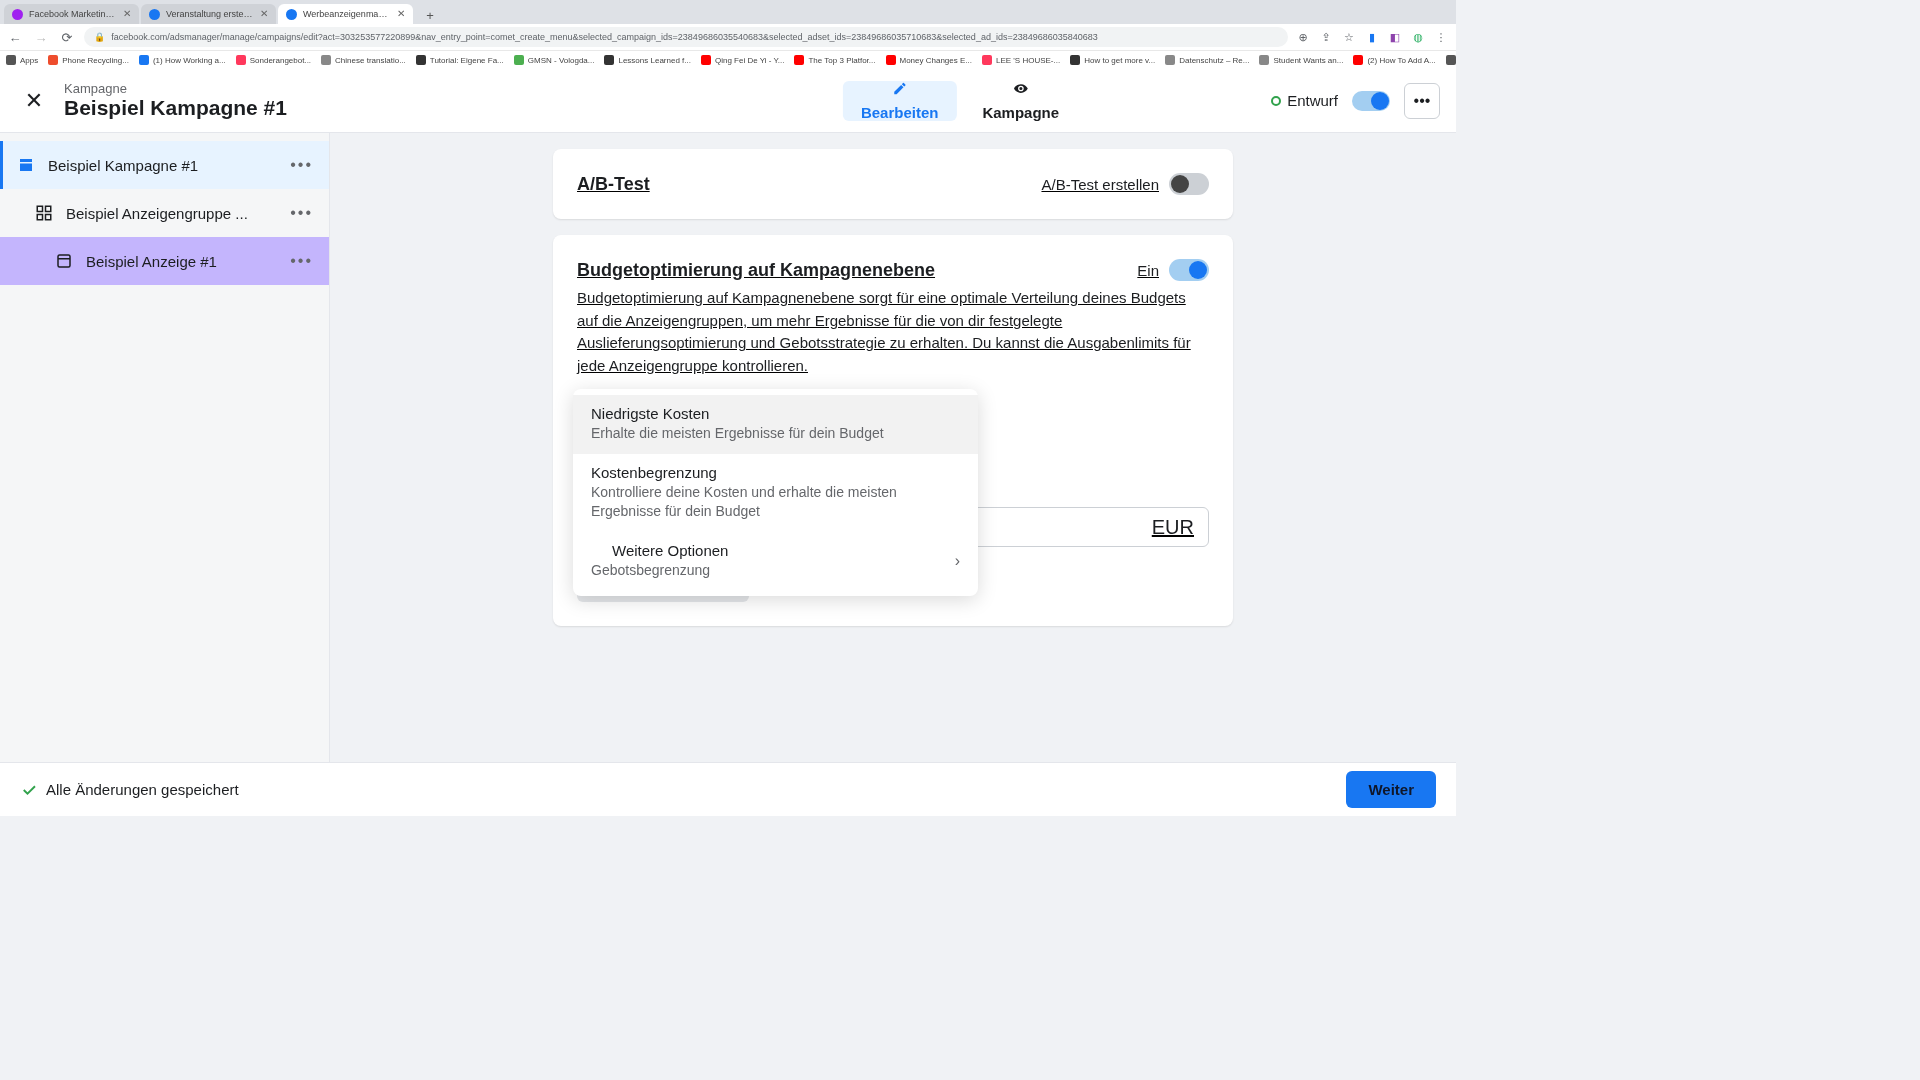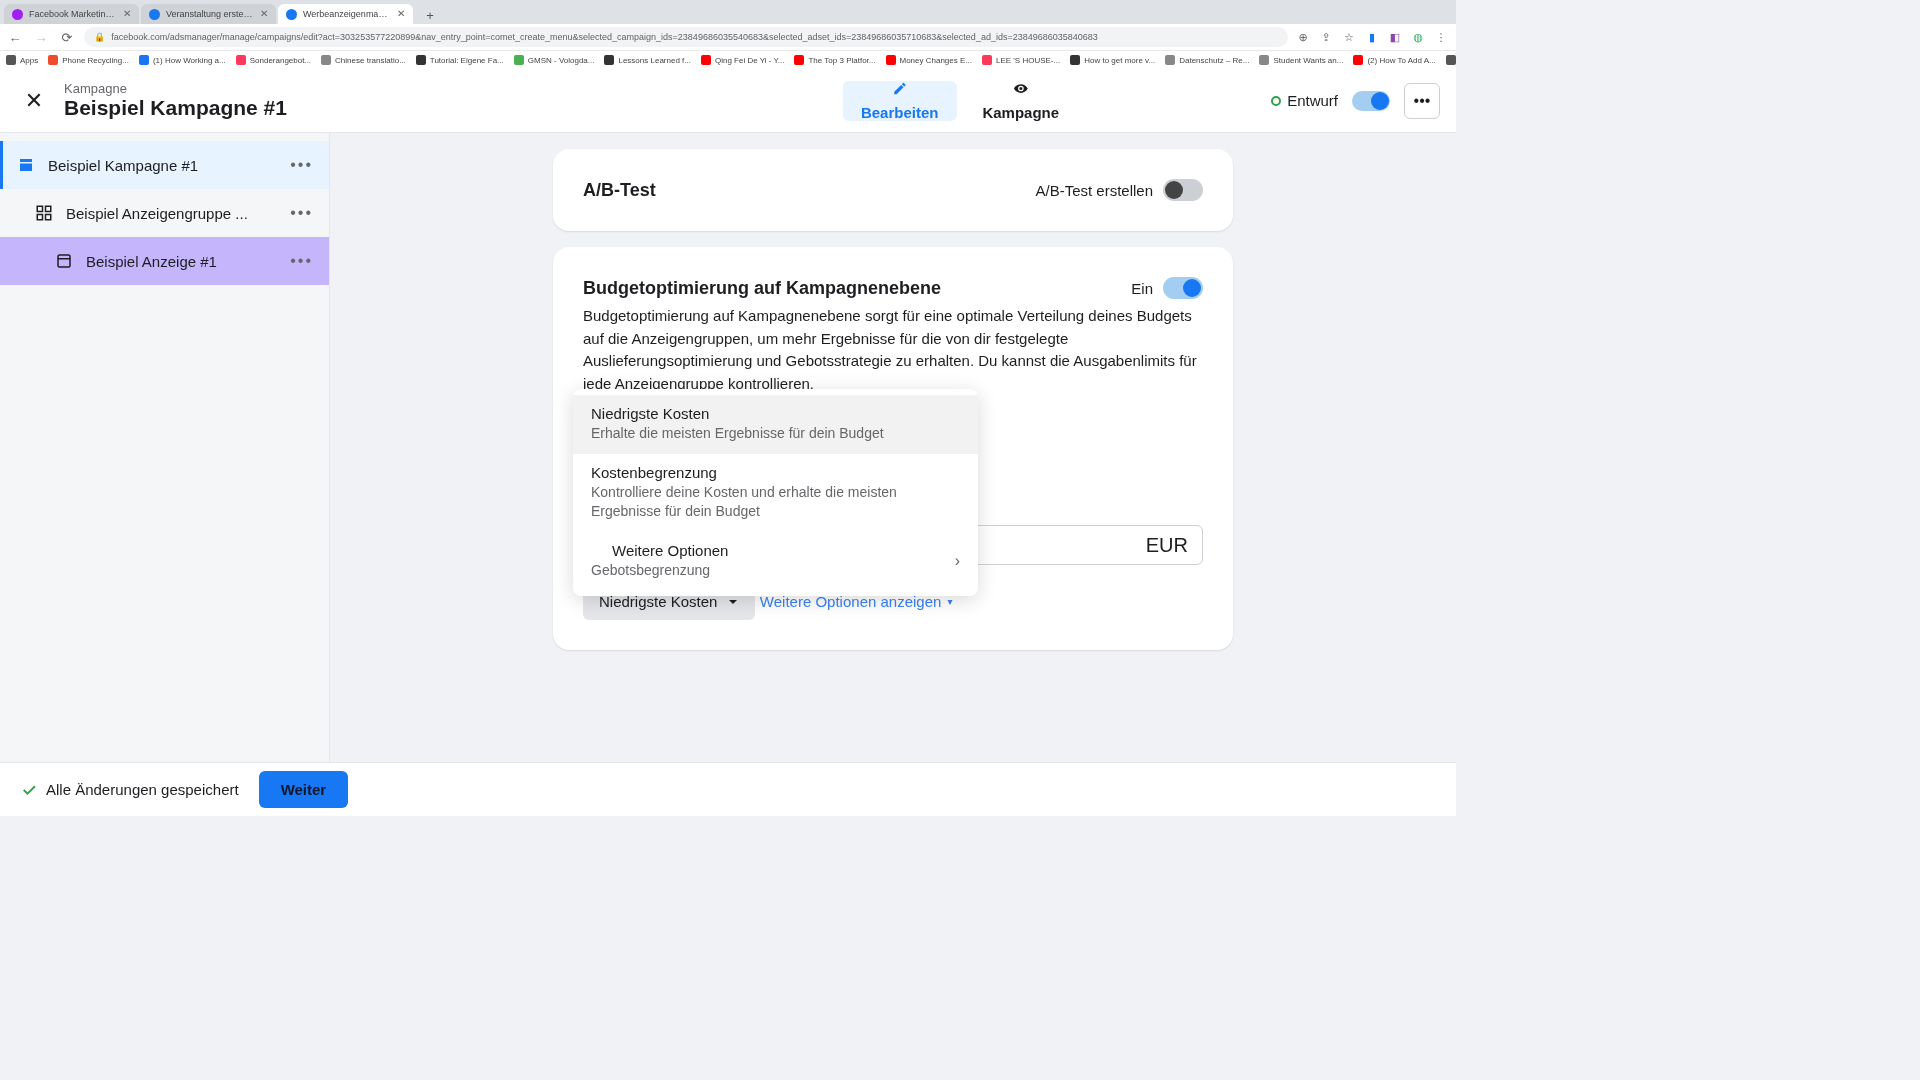--- a/index.html
+++ b/index.html
@@ -54,21 +54,21 @@
 .tree-item .item-label { font-size: 15px; color: #1c1e21; flex: 1; white-space: nowrap; overflow: hidden; text-overflow: ellipsis; }
 .tree-item .item-more { color: #65676b; font-size: 16px; letter-spacing: 2px; }
 .tree-item.active { background: #e7f3ff; border-left: 3px solid #1877f2; padding-left: 13px; }
 .tree-item.selected-green { background: #c4b5fd; }
 .tree-item.level1 { padding-left: 34px; }
 .tree-item.level2 { padding-left: 54px; }
 
 .content { flex: 1; overflow: auto; padding: 16px 0; display: flex; flex-direction: column; align-items: center; position: relative; }
 .content-scroll { width: 680px; }
 
-.card { background: #fff; border-radius: 16px; box-shadow: 0 1px 2px rgba(0,0,0,0.1); margin-bottom: 16px; padding: 30px; }
+.card { background: #fff; border-radius: 8px; box-shadow: 0 1px 2px rgba(0,0,0,0.1); margin-bottom: 16px; padding: 24px; text-decoration: underline; }
 
 .card-header-row { display: flex; align-items: center; justify-content: space-between; }
 .card-title { font-size: 18px; font-weight: 700; color: #1c1e21; }
 .card-toggle-group { display: flex; align-items: center; gap: 10px; }
 .card-toggle-label { font-size: 15px; color: #1c1e21; }
 .toggle-sm { width: 40px; height: 22px; background: #ccd0d5; border-radius: 11px; position: relative; cursor: pointer; }
 .toggle-sm .knob { width: 18px; height: 18px; background: #444; border-radius: 50%; position: absolute; left: 2px; top: 2px; }
 .toggle-sm.on { background: #a3cef1; }
 .toggle-sm.on .knob { background: #1877f2; left: auto; right: 2px; }
 
@@ -90,21 +90,21 @@
 .dropdown-popover { position: absolute; background: #fff; border-radius: 8px; box-shadow: 0 4px 20px rgba(0,0,0,0.15); width: 405px; left: 50%; margin-left: -320px; top: 256px; padding: 6px 0; z-index: 100; }
 .dd-option { padding: 10px 18px; cursor: pointer; }
 .dd-option.hovered { background: #f2f2f2; }
 .dd-option .dd-title { font-size: 15px; color: #1c1e21; }
 .dd-option .dd-desc { font-size: 14px; color: #65676b; line-height: 1.4; margin-top: 2px; }
 .dd-option.submenu { display: flex; align-items: center; justify-content: space-between; }
 .dd-option.submenu .dd-left .dd-title { font-size: 15px; margin-left: 21px; }
 .dd-chevron { color: #65676b; font-size: 16px; }
 
 
-.footer { height: 54px; background: #fff; border-top: 1px solid #e4e6eb; display: flex; align-items: center; justify-content: flex-start; padding: 0 20px; gap: 20px; }
+.footer { height: 54px; background: #fff; border-top: 1px solid #e4e6eb; display: flex; align-items: center; justify-content: space-between; padding: 0 20px; gap: 20px; }
 .saved-status { display: flex; align-items: center; gap: 8px; font-size: 15px; color: #1c1e21; }
 .saved-status svg { width: 18px; height: 18px; stroke: #31a24c; stroke-width: 2.5; fill: none; }
 .next-btn { background: #1877f2; color: #0f172a; font-size: 15px; font-weight: 600; padding: 10px 22px; border-radius: 6px; cursor: pointer; border: none; }
 
 svg.ico { width: 18px; height: 18px; }
 </style>
 </head>
 <body>
 
 <div class="browser-chrome">

